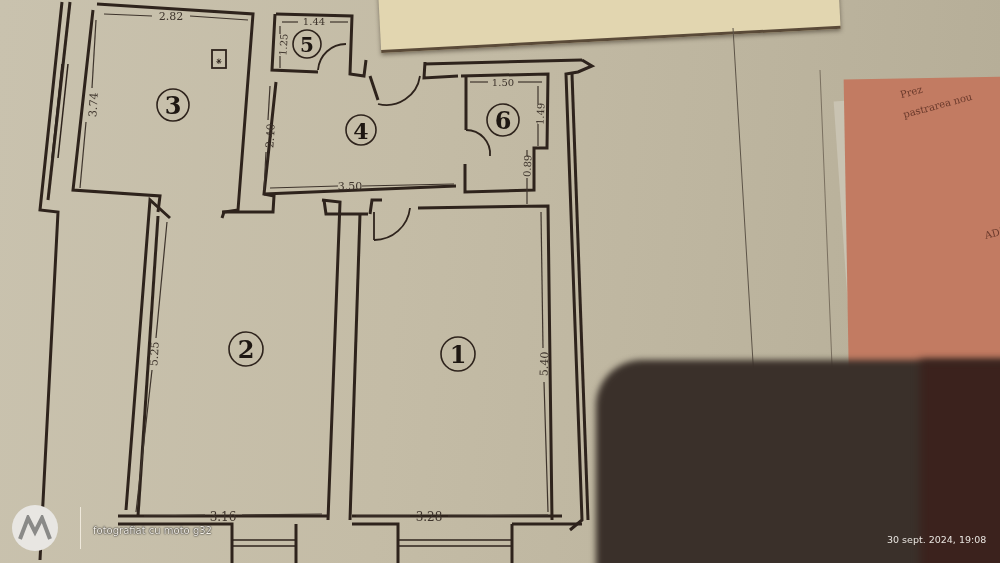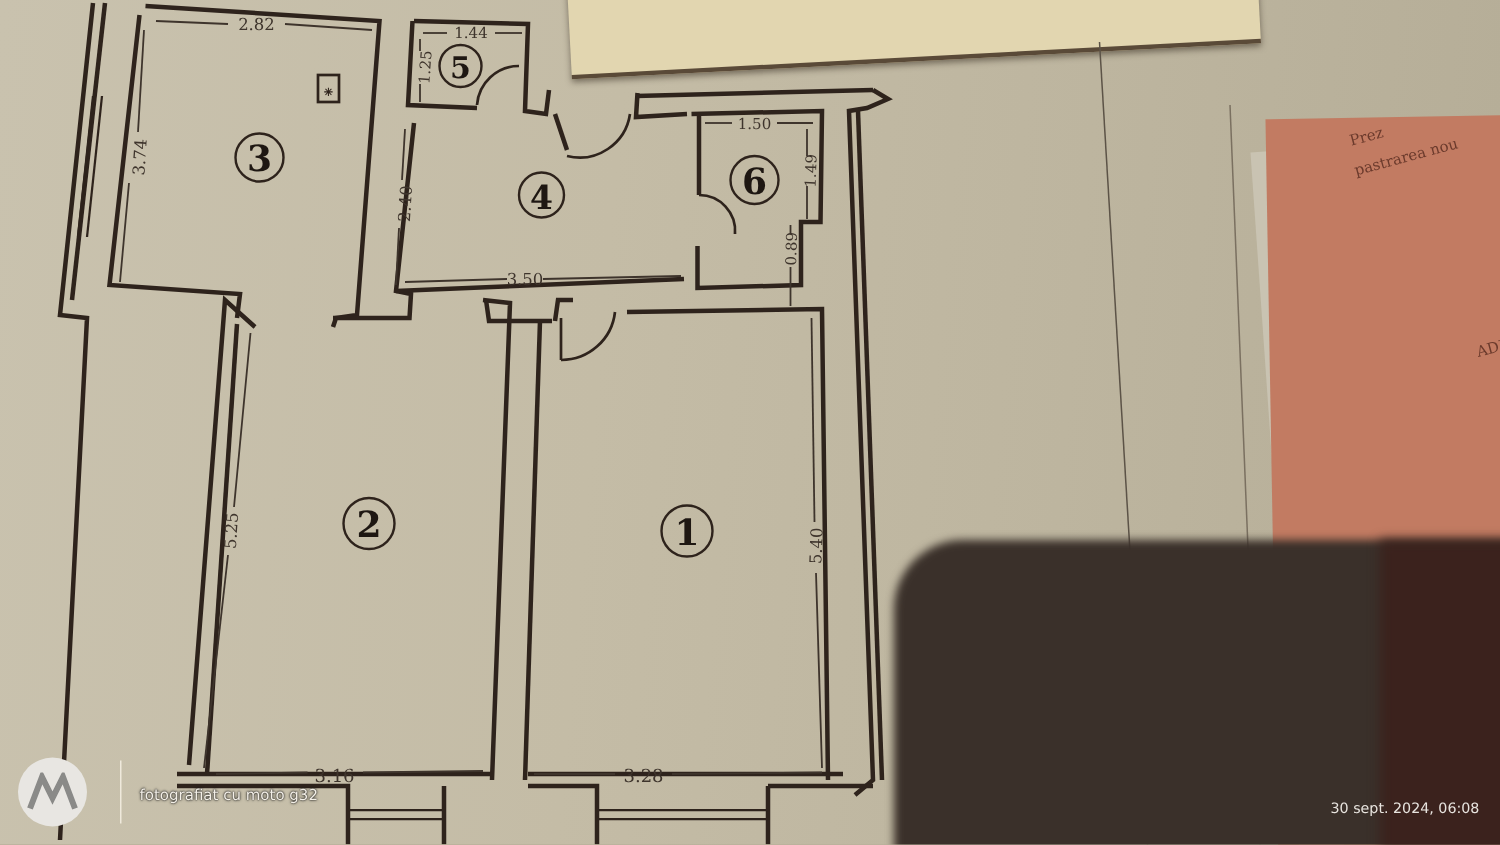--- a/index.html
+++ b/index.html
@@ -170,14 +170,14 @@
   <div class="watermark">
     <div class="moto-logo">
       <svg width="34" height="26" viewBox="0 0 34 26">
         <path d="M2 24 L10 3 L17 17 L24 3 L32 24" fill="none" stroke="#8a8a88" stroke-width="4" stroke-linejoin="miter"></path>
       </svg>
     </div>
     <div class="wm-divider"></div>
     <span class="wm-text">fotografiat cu moto g32</span>
   </div>
 
-  <div class="timestamp">30 sept. 2024, 06:08</div>
+  <div class="timestamp">30 sept. 2024, 19:08</div>
 </div>
 
 </body></html>

